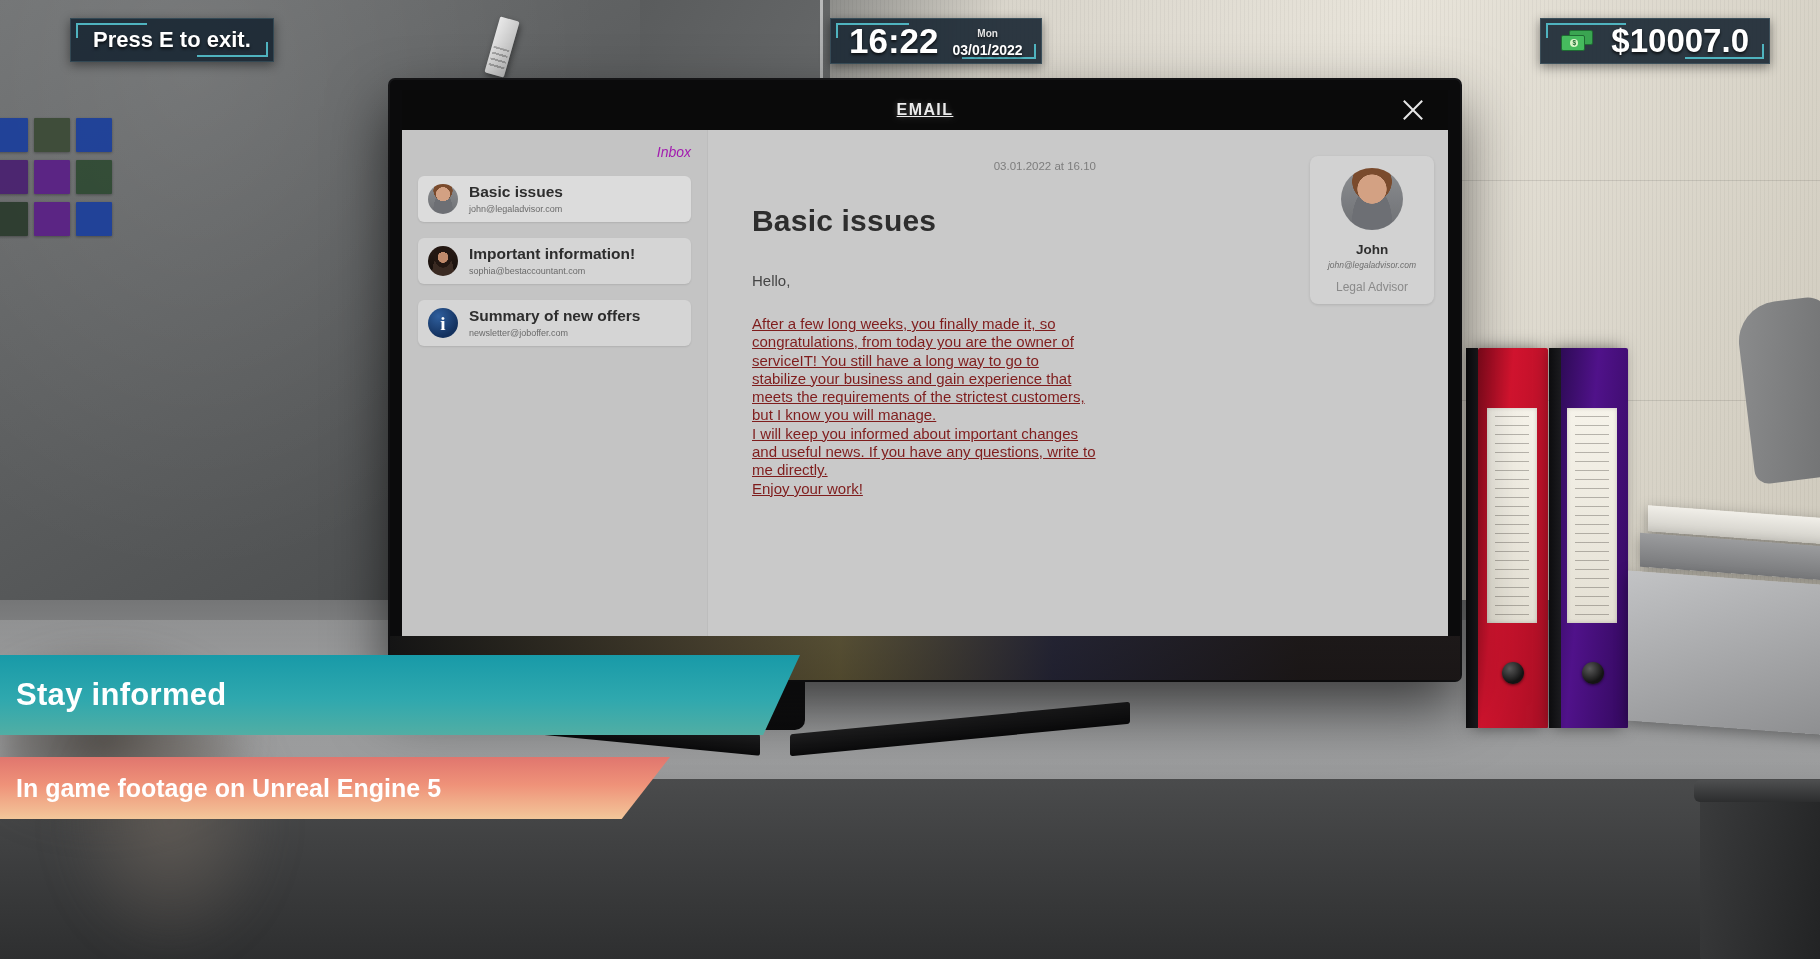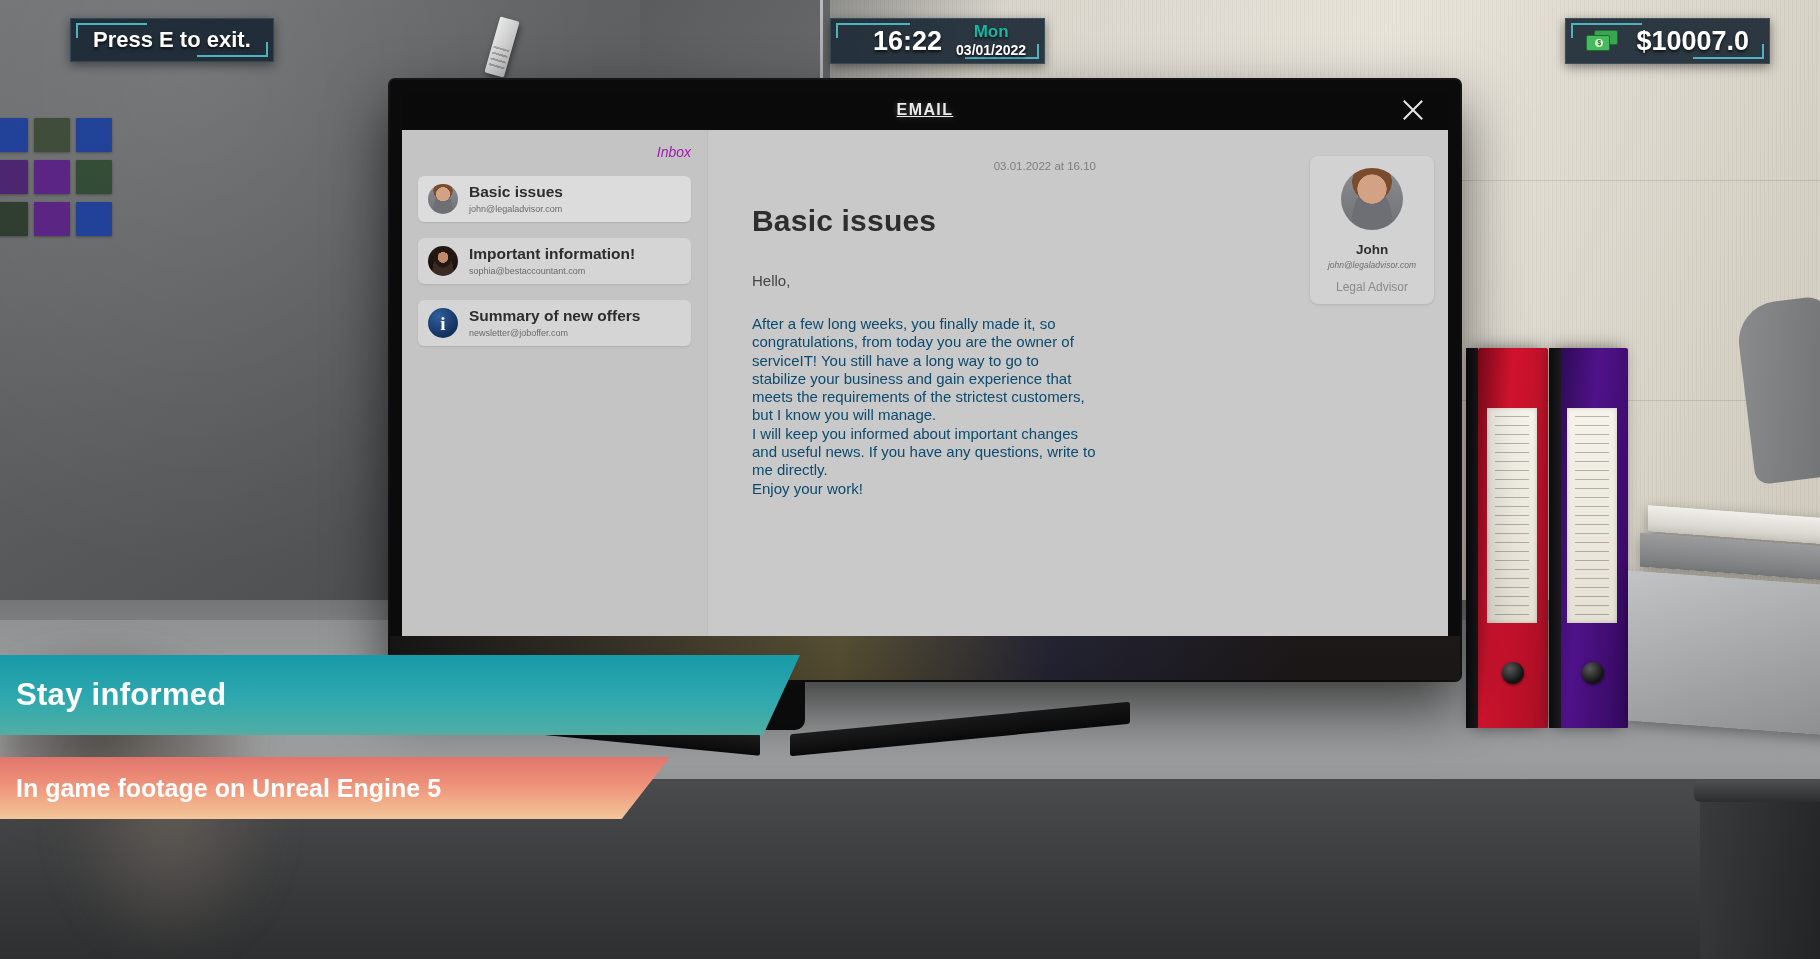--- a/index.html
+++ b/index.html
@@ -256,22 +256,22 @@
   .mail-date{
     position:absolute; left:0; right:352px; top:30px;
     text-align:right; font-size:11.5px; color:#7d7d7d;
   }
   .mail-title{
     font-size:30px; font-weight:bold; color:#2e2e2e;
     margin-top:50px; letter-spacing:.2px;
   }
   .mail-greeting{ margin-top:34px; font-size:15px; color:#454545; }
   .mail-body{
-    margin-top:26px; font-size:15px; line-height:1.22; color:#0c4a6e;
-    max-width:345px; white-space:pre-line;
+    margin-top:26px; font-size:15px; line-height:1.22; color:#7f1d1d;
+    max-width:345px; white-space:pre-line;text-decoration:underline;
   }
   .mail-body + .mail-body{ margin-top:0; }
 
   
   .sender-card{
     position:absolute; right:14px; top:26px; width:124px;
     background:#d2d2d2; border-radius:8px; padding:12px 8px 10px;
     text-align:center; box-shadow:0 1px 3px rgba(0,0,0,.12);
   }
   .sender-avatar{
@@ -299,29 +299,29 @@
   }
   .hud-text{
     color:#fff; font-weight:bold; text-shadow:0 2px 3px rgba(0,0,0,.7);
     position:relative; z-index:2;
   }
 
   #hint-box{ left:70px; top:18px; height:44px; padding:0 22px; }
   #hint-box .hud-text{ font-size:22px; }
 
   #clock-box{ left:830px; top:18px; height:46px; padding:0 18px; gap:14px; }
-  #clock-time{ font-size:27px;margin-left:24px; }
+  #clock-time{ font-size:35px; }
   #clock-right{ text-align:center; position:relative; z-index:2; }
-  #clock-day{ color:#14b8a6; font-size:17px; font-weight:bold; line-height:1.1;
+  #clock-day{ color:#e5e5e5; font-size:10px; font-weight:bold; line-height:1.1;
               text-shadow:0 2px 3px rgba(0,0,0,.7); }
   #clock-date{ color:#fff; font-size:14px; font-weight:bold; line-height:1.15;
                text-shadow:0 2px 3px rgba(0,0,0,.7); }
 
   #money-box{ right:50px; top:18px; height:46px; padding:0 20px; gap:16px; }
-  #money-amount{ font-size:27px; }
+  #money-amount{ font-size:33px; }
   .cash-icon{
     position:relative; width:34px; height:23px; z-index:2;
   }
   .cash-icon .bill{
     position:absolute; border:1.5px solid #1f6b33; border-radius:2px;
     background:#46bb5e;
   }
   .cash-icon .b-back{ left:8px; top:0; width:24px; height:15px; background:#3aa551; }
   .cash-icon .b-front{ left:0; top:5px; width:24px; height:16px; }
   .cash-icon .coin{

